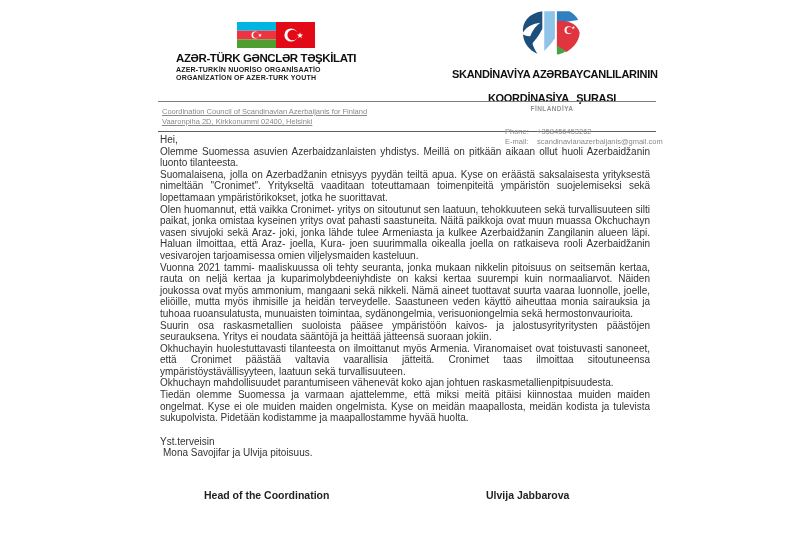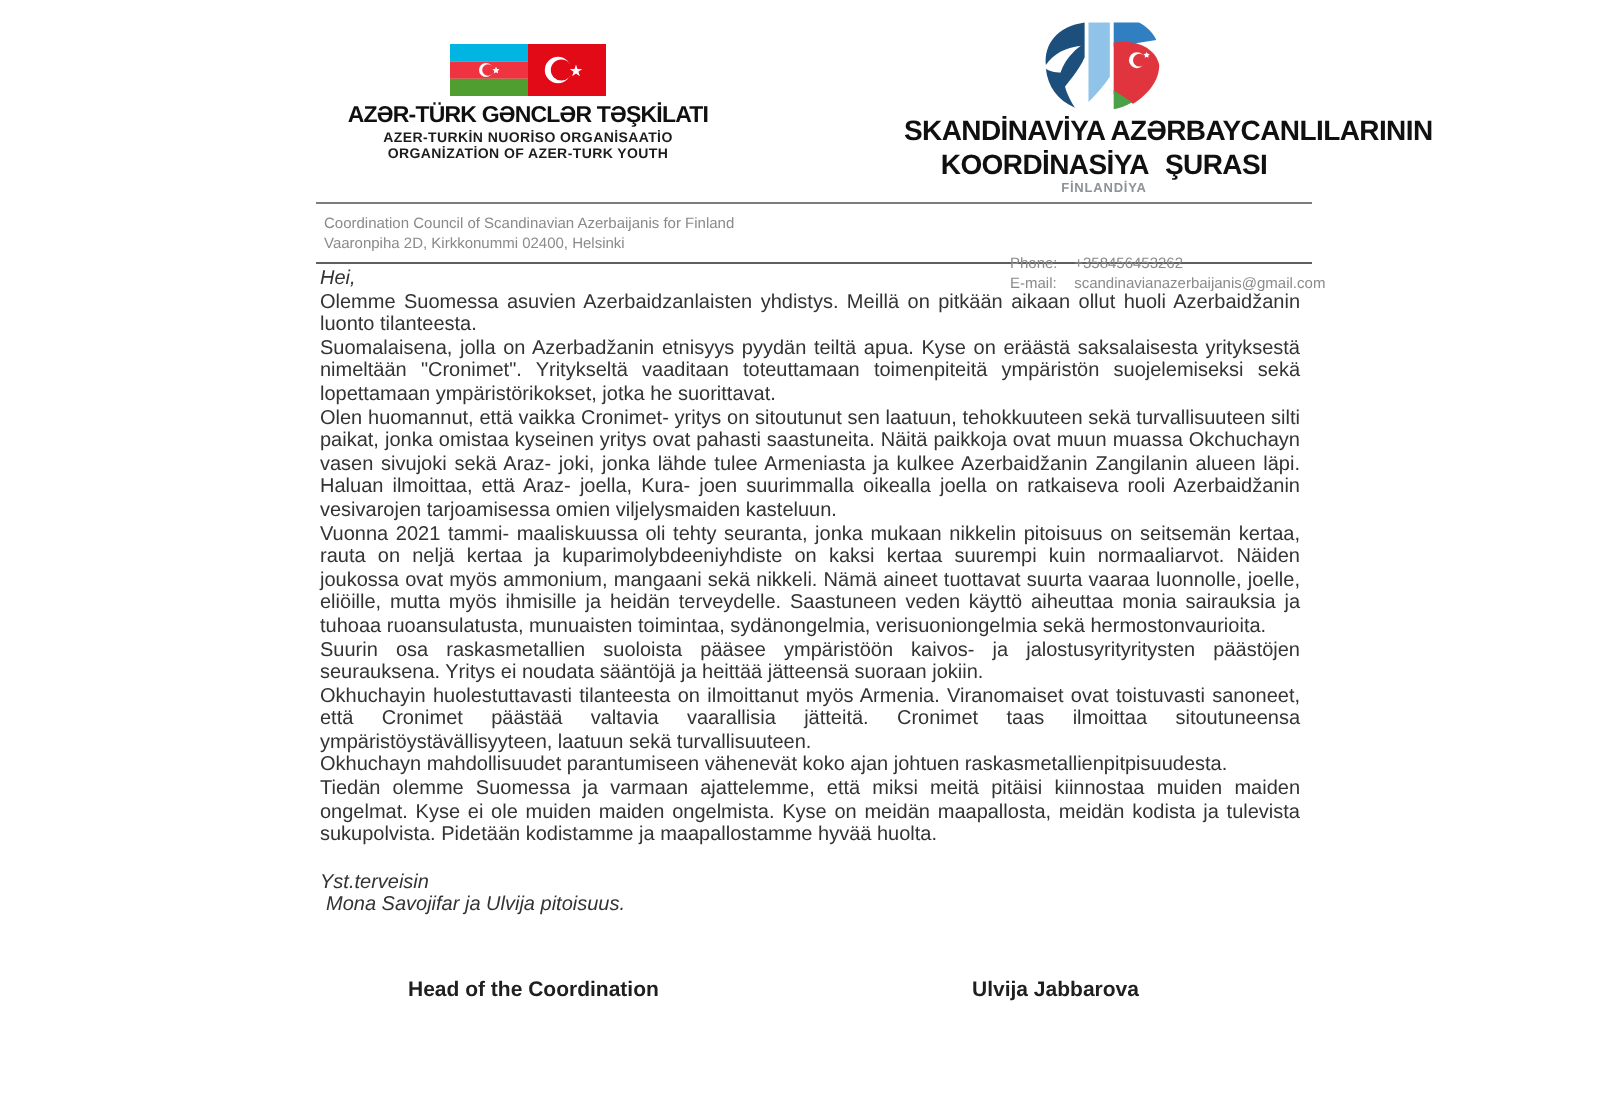--- a/index.html
+++ b/index.html
@@ -2,59 +2,59 @@
 <html><head>
 <meta charset="utf-8">
 <style>
   html,body { margin:0; padding:0; background:#e8e8e8; }
   .page {
     position:relative; width:800px; height:550px; background:#ffffff;
     font-family:"Liberation Sans","DejaVu Sans",sans-serif; overflow:hidden;
     margin:0 auto;
   }
   
-  .org-left { position:absolute; left:164px; top:22px; width:200px; text-align:center; }
+  .org-left { position:absolute; left:176px; top:22px; width:200px; }
   .flags { display:flex; justify-content:center; gap:0; }
   .flags svg { display:block; }
   .org-title {
     margin-top:4px; font-weight:bold; font-size:11.5px; letter-spacing:-0.4px;
     color:#101010; white-space:nowrap;
   }
   .org-sub {
     font-weight:bold; font-size:7px; letter-spacing:0.2px; color:#1c1c1c;
     margin-top:1.5px; white-space:nowrap;
   }
   .org-right { position:absolute; left:452px; top:11px; width:200px; text-align:center; }
   .org-right svg { display:block; margin:0 auto; }
   .org-title-sm {
-    font-weight:bold; font-size:14px; letter-spacing:-0.3px; color:#101010;
-    margin-top:1px; white-space:nowrap;
+    font-weight:bold; font-size:11px; letter-spacing:-0.3px; color:#101010;
+    margin-top:12px; white-space:nowrap;
   }
   .org-title-sm.spread { word-spacing:5px; }
   .org-sub-gray {
     font-weight:bold; font-size:6.5px; letter-spacing:0.4px; color:#8d9296; margin-top:1px;
   }
   
   .rule { position:absolute; left:158px; width:498px; border-top:1px solid #7d7d7d; }
   .rule-top { top:101px; }
   .rule-mid { top:131px; border-top-color:#5f5f5f; }
   .contact-left {
-    position:absolute; left:162px; top:107px; font-size:7.5px; line-height:9.5px; color:#8a8a8a;
+    position:absolute; left:162px; top:107px; font-size:7.5px; line-height:9.5px; color:#8a8a8a;text-decoration:underline;
   }
   .contact-right {
     position:absolute; left:505px; top:107px; font-size:7.5px; line-height:9.5px; color:#8a8a8a;margin-top:20px;
   }
   .contact-right .lbl { display:inline-block; width:30px; }
   
   .body {
     position:absolute; left:160px; top:134px; width:490px;
     font-size:10px; line-height:11.6px; color:#333333;
   }
   .body p { margin:0; text-align:justify; }
-  .body p.noj { text-align:left;font-style:italic; }
+  .body p.noj { text-align:left; }
   .closing { margin-top:12px !important; }
   .signatories { padding-left:3px; }
   .sig-row { position:relative; margin-top:31px; height:14px; }
   .sig-role, .sig-name { position:absolute; top:0; font-weight:bold; font-size:10.5px; color:#1f1f1f; white-space:nowrap;padding-left:44px; }
   .sig-role { left:0; }
   .sig-name { left:282px; }
 </style>
 </head>
 <body>
 

